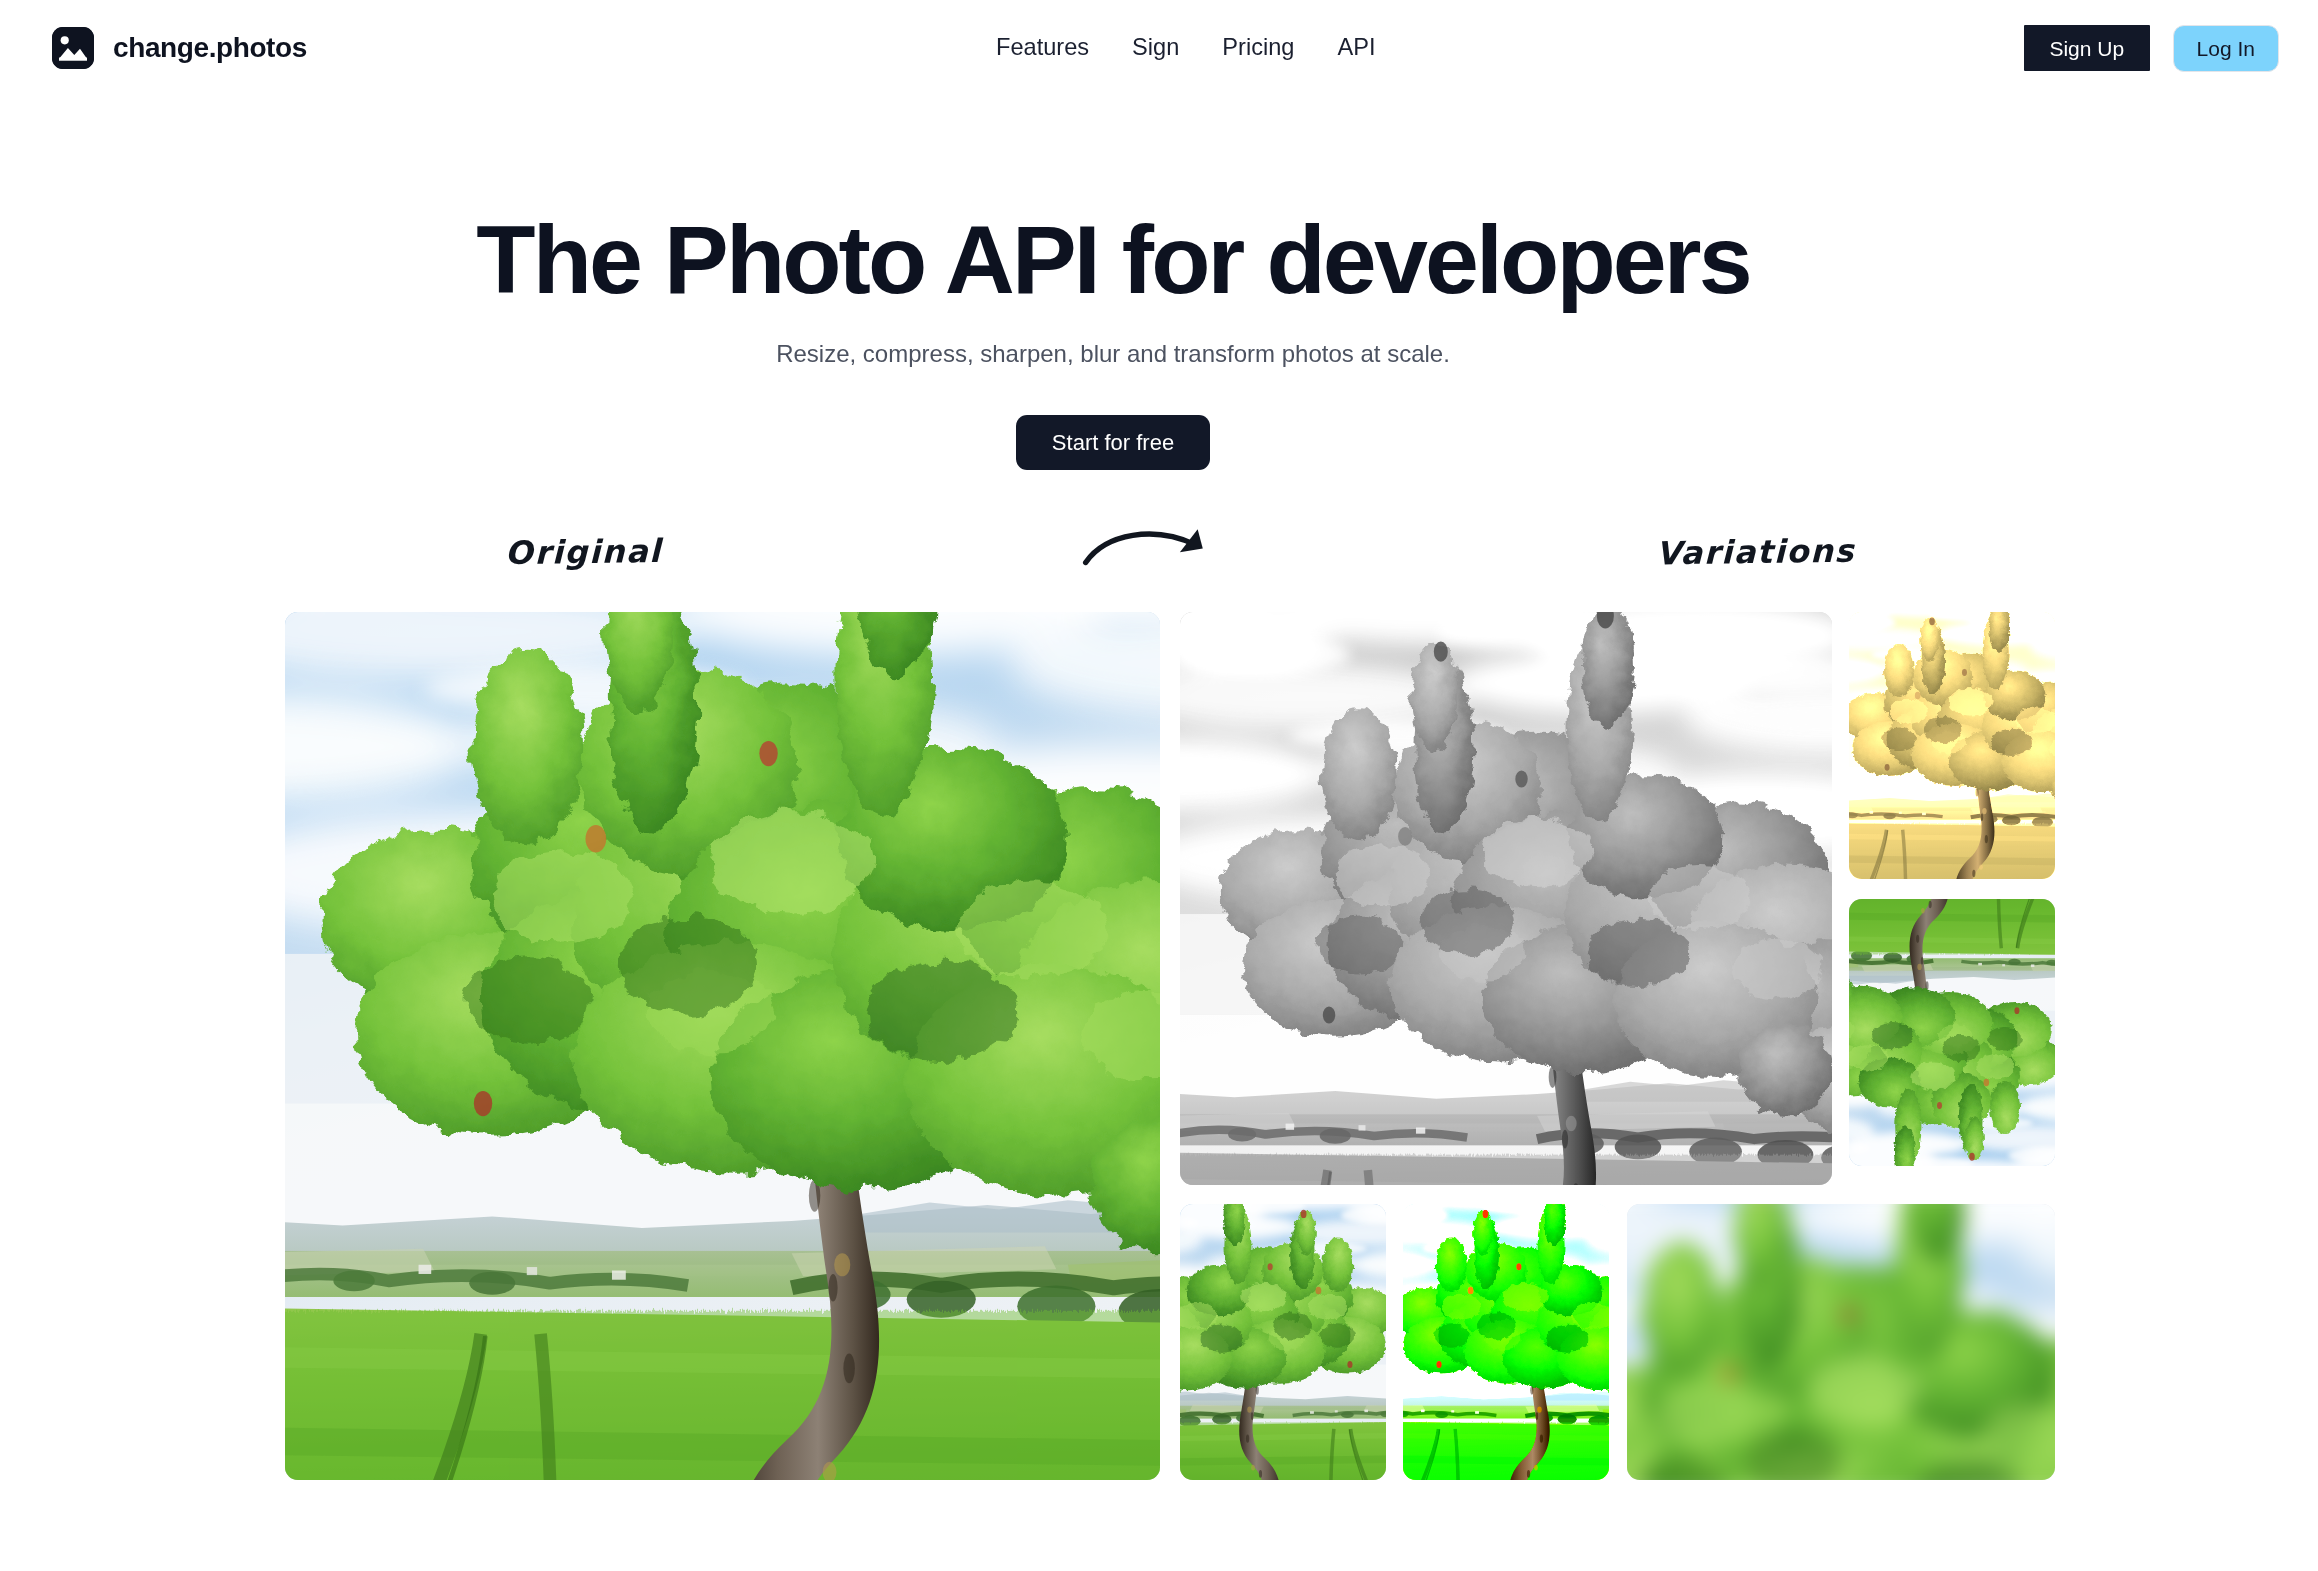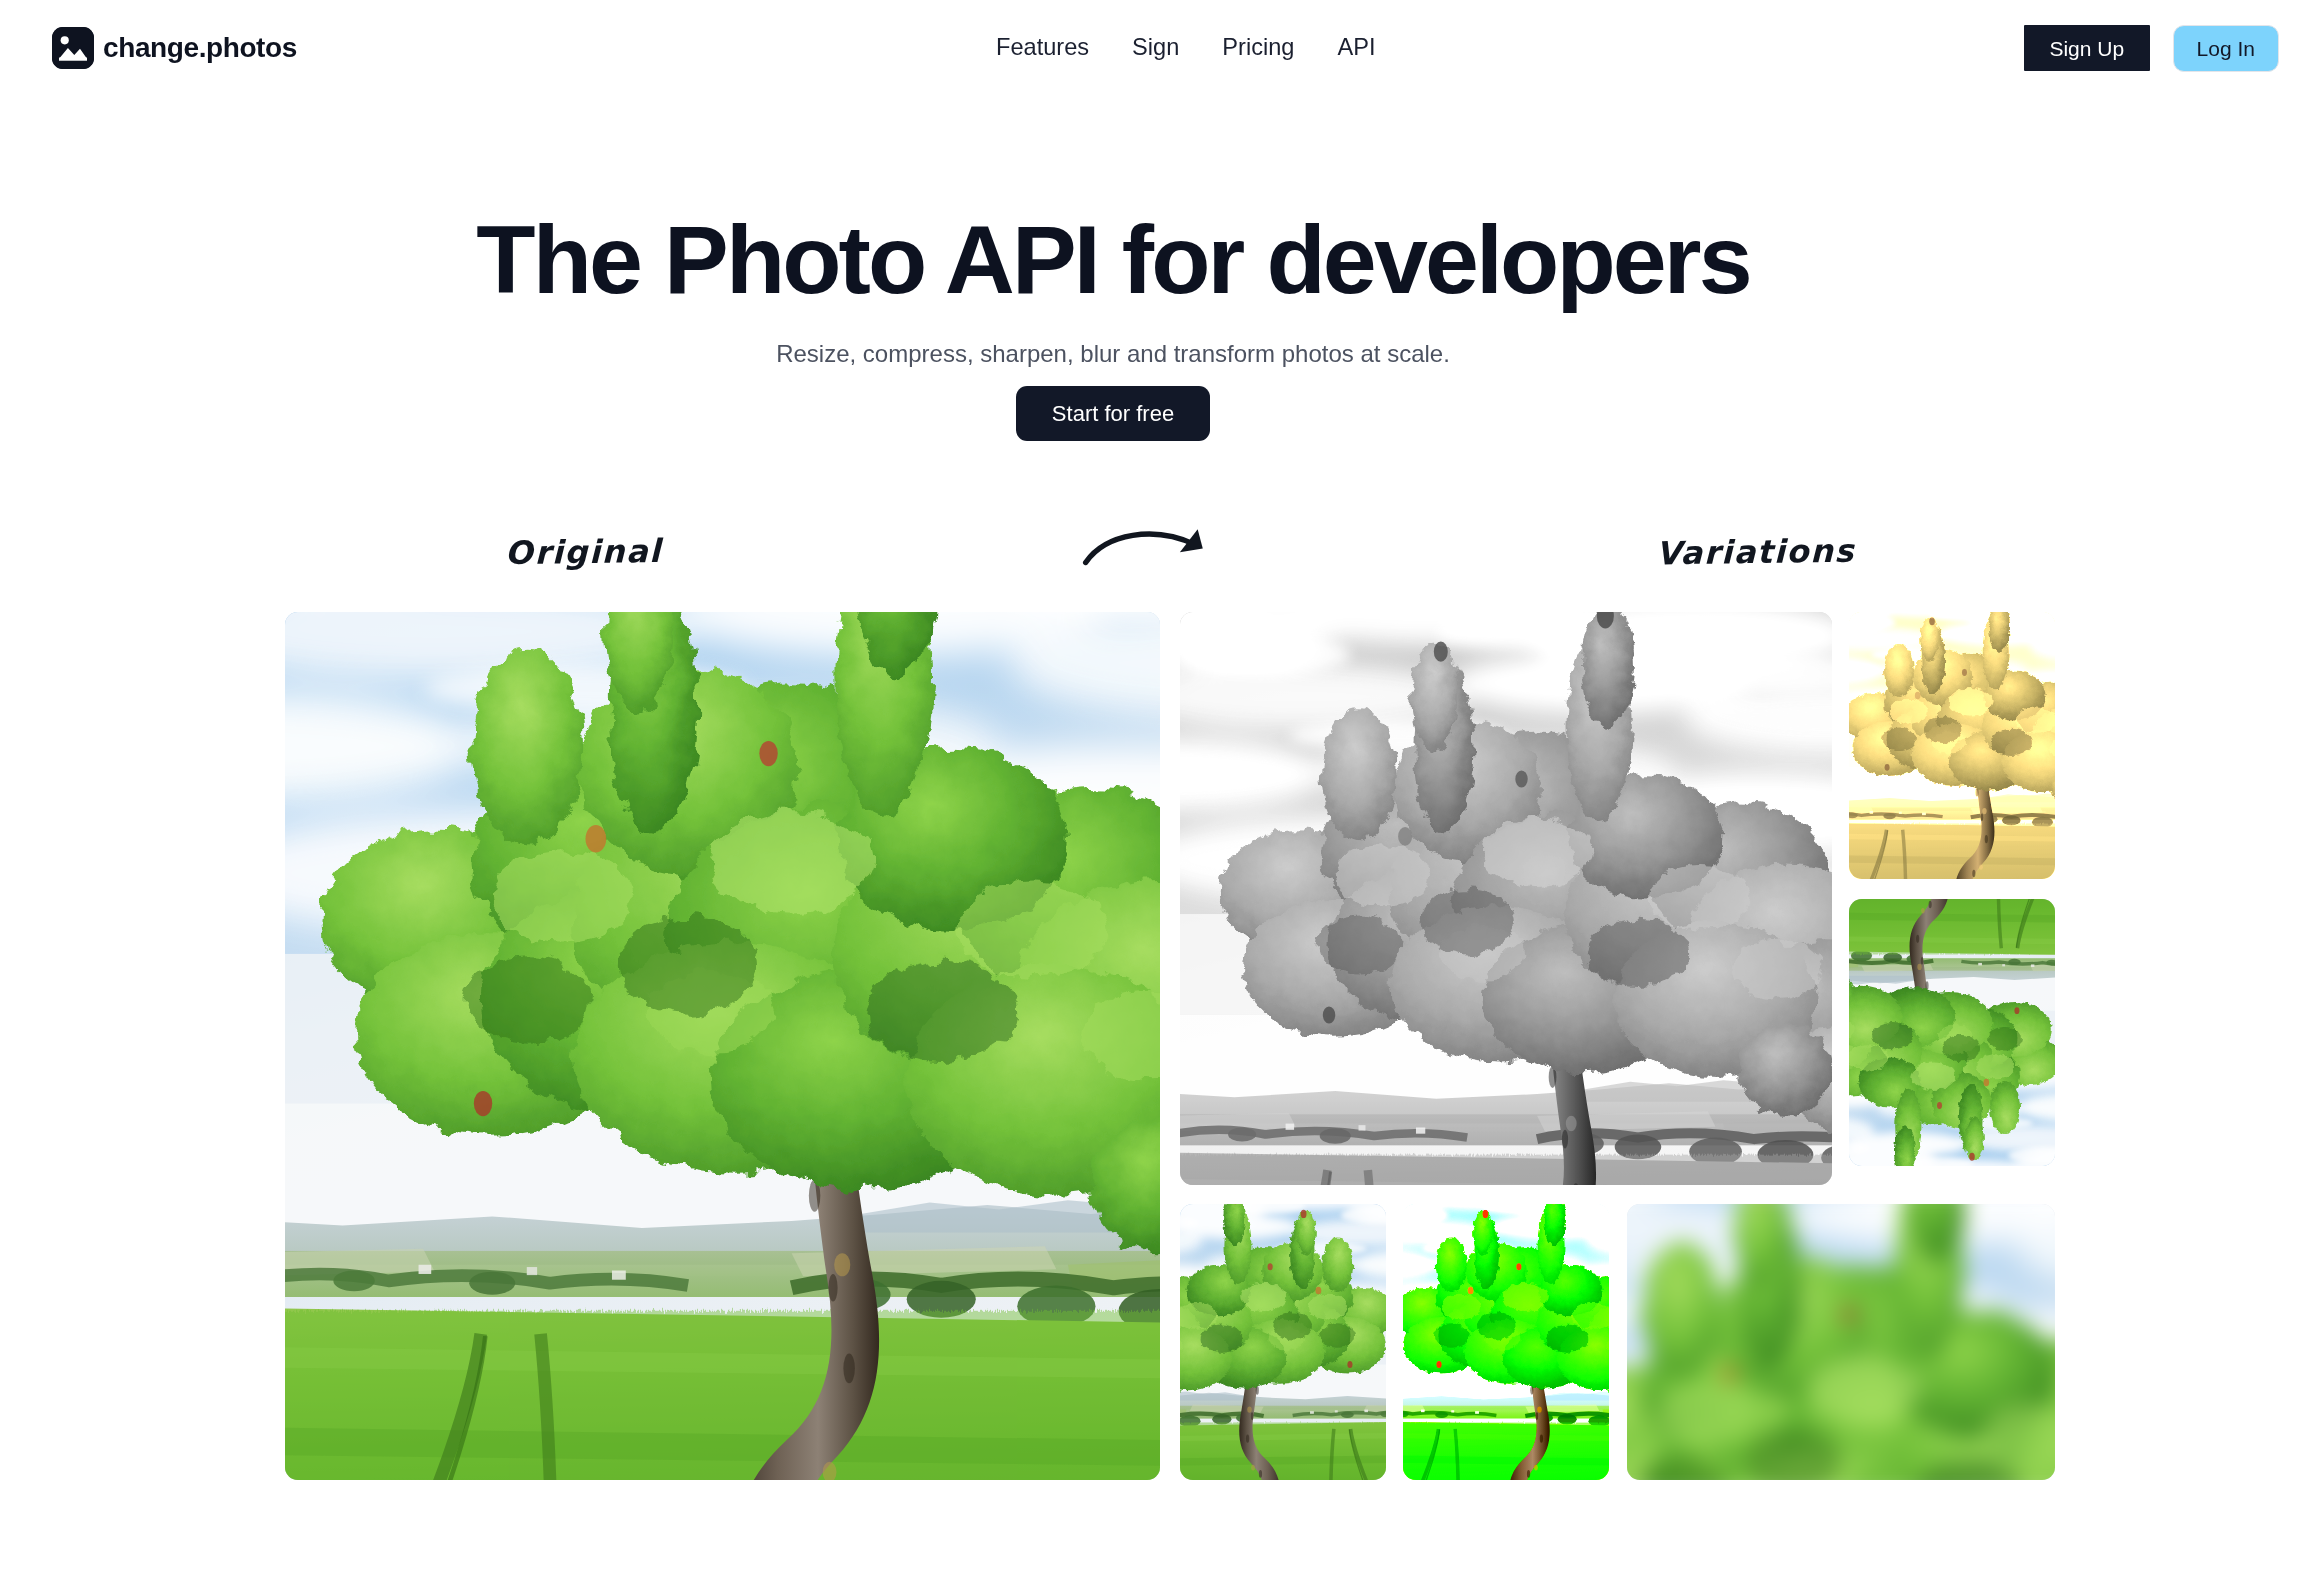--- a/index.html
+++ b/index.html
@@ -22,21 +22,21 @@
     height: 96px;
     display: flex;
     align-items: center;
   }
 
   .brand {
     position: absolute;
     left: 52px;
     display: flex;
     align-items: center;
-    gap: 9px;
+    gap: 19px;
     cursor: pointer;
   }
   .brand-mark {
     width: 42px; height: 42px;
     border-radius: 11px;
     background: #0e1320;
     display: block;
     flex: 0 0 auto;
   }
   .brand-name {
@@ -116,21 +116,21 @@
     transform: scaleX(1.0);
   }
   .hero-sub {
     margin-top: 28px;
     font-size: 24px;
     font-weight: 400;
     color: #4c5260;
     line-height: 1.3;
   }
   .hero-cta {
-    margin-top: 17px;
+    margin-top: 46px;
     display: inline-block;
     font-size: 22px;
     font-weight: 400;
     color: #ffffff;
     background: #121828;
     border: none;
     border-radius: 11px;
     padding: 16.6px 36px;
     line-height: 1;
     cursor: pointer;

